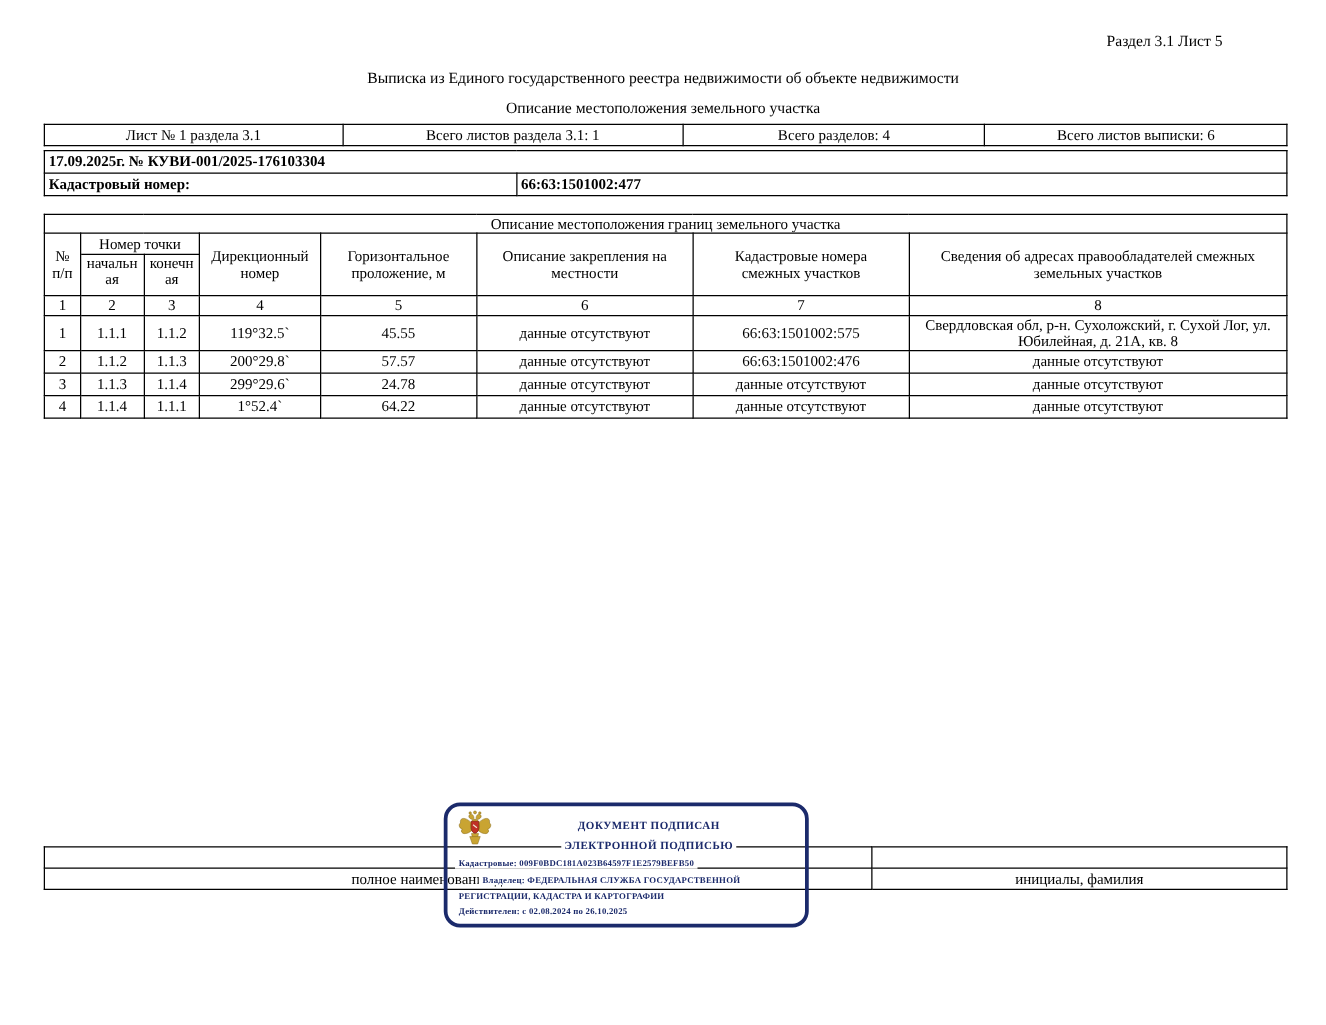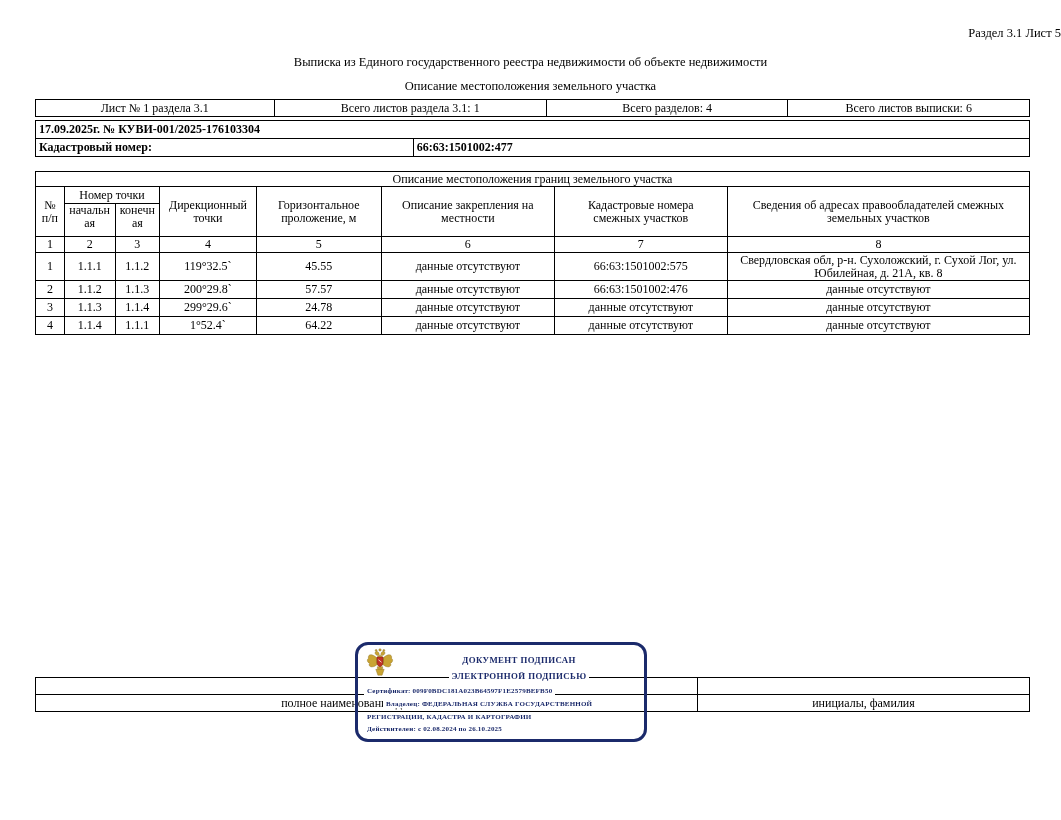--- a/index.html
+++ b/index.html
@@ -8,20 +8,21 @@
     width:1061px;height:820px;
     background:#ffffff;
     font-family:"Liberation Serif","DejaVu Serif",serif;
     color:#000;
     box-sizing:border-box;
     padding-top:26px;
     overflow:hidden;
   }
   .corner{
     text-align:right;
+    padding-right:83px;
     font-size:12.5px;line-height:14px;
   }
   .title1{margin-top:15px;text-align:center;font-size:12.5px;line-height:14px;}
   .title2{margin-top:10px;text-align:center;font-size:12.5px;line-height:14px;}
 
   table.t{
     border-collapse:collapse;
     width:995px;margin-left:35px;
     font-size:12px;
     table-layout:fixed;
@@ -141,21 +142,21 @@
     </colgroup>
     <tbody>
         <tr>
           <td class="grp" colspan="8">Описание местоположения границ земельного участка</td>
         </tr>
     <tr class="hdr">
       <td rowspan="2" class="pre">№
 п/п</td>
       <td colspan="2">Номер точки</td>
       <td rowspan="2" class="pre">Дирекционный
-точки</td>
+номер</td>
       <td rowspan="2" class="pre">Горизонтальное
 проложение, м</td>
       <td rowspan="2" class="pre">Описание закрепления на
 местности</td>
       <td rowspan="2" class="pre">Кадастровые номера
 смежных участков</td>
       <td rowspan="2" class="pre">Сведения об адресах правообладателей смежных
 земельных участков</td>
     </tr>
     <tr class="hdr2">
@@ -247,20 +248,20 @@
           <circle cx="20" cy="1.9" r="1.7"></circle>
           <path d="M16 26 L24 26 L22.5 33 L17.5 33 Z"></path>
           <path d="M14 29.5 L26 29.5 L23 38 L17 38 Z"></path>
           <ellipse cx="20" cy="17.5" rx="5.2" ry="8"></ellipse>
         </g>
         <path d="M15.8 12 L24.2 12 L24.2 20 C24.2 23.2 22.2 25.2 20 25.8 C17.8 25.2 15.8 23.2 15.8 20 Z" fill="#c03026" stroke="#7a1510" stroke-width="0.6"></path>
         <path d="M17.8 16 L22.2 19.5" stroke="#f0e6d2" stroke-width="1.3" fill="none"></path>
       </svg>
       <div class="caps l1"><span>ДОКУМЕНТ ПОДПИСАН</span></div>
       <div class="caps l2"><span>ЭЛЕКТРОННОЙ ПОДПИСЬЮ</span></div>
-      <div class="small l3"><span>Сертификат: 009F0BDC181A023B64597F1E2579BEFB50</span></div>
+      <div class="small l3"><span>Кадастровые: 009F0BDC181A023B64597F1E2579BEFB50</span></div>
       <div class="small l4"><span>Владелец: ФЕДЕРАЛЬНАЯ СЛУЖБА ГОСУДАРСТВЕННОЙ</span></div>
       <div class="small l5"><span>РЕГИСТРАЦИИ, КАДАСТРА И КАРТОГРАФИИ</span></div>
       <div class="small l6"><span>Действителен: с 02.08.2024 по 26.10.2025</span></div>
     </div>
   </div>
 
 </div>
 
 </body></html>

